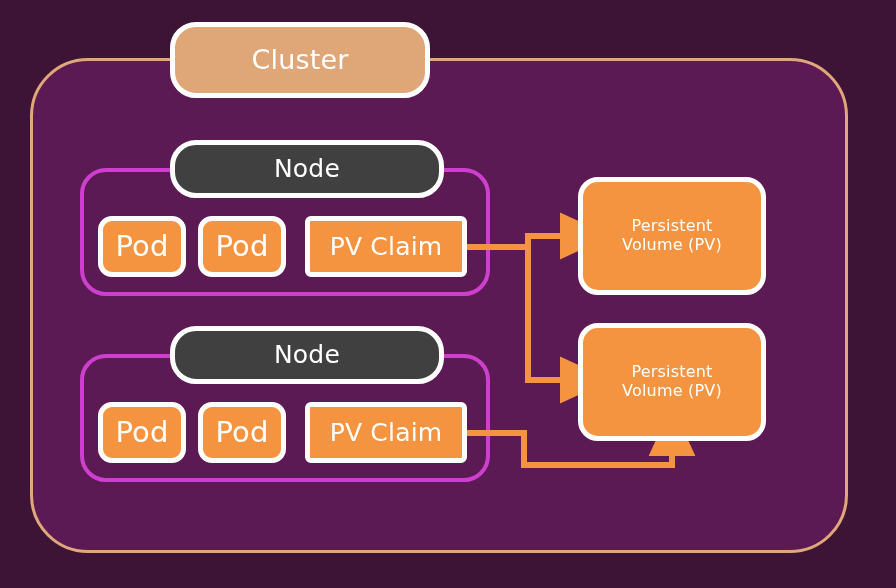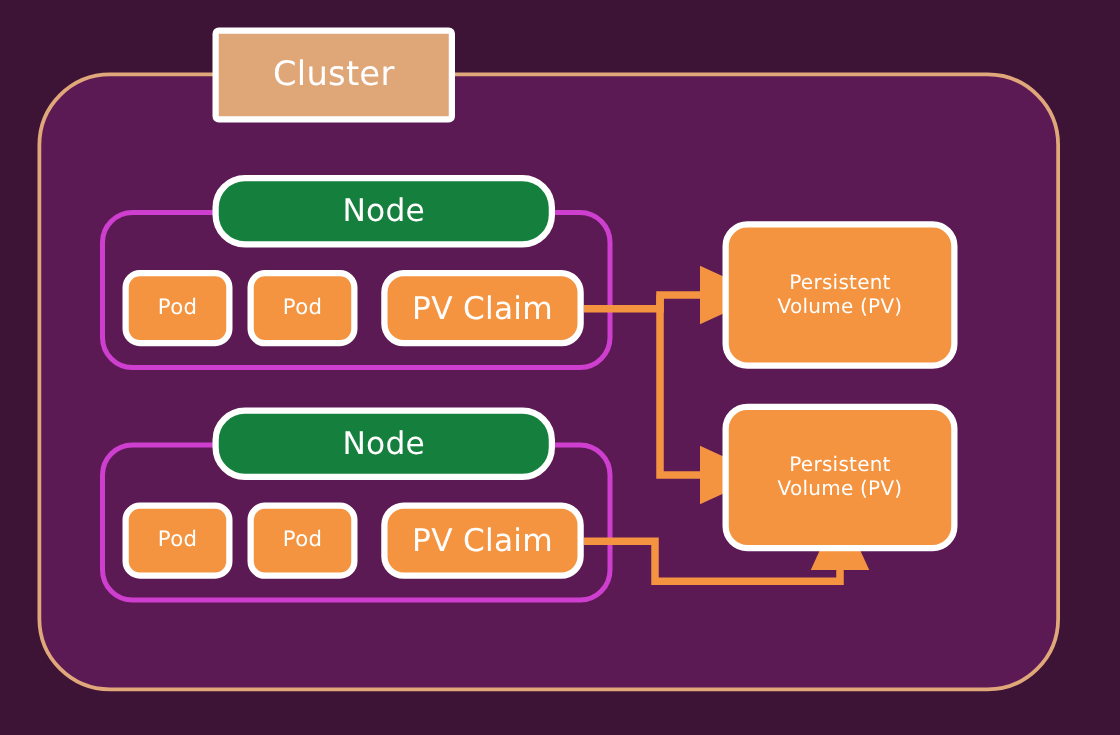--- a/index.html
+++ b/index.html
@@ -40,57 +40,57 @@
     text-align: center;
     color: #ffffff;
     line-height: 1.18;
     white-space: pre-line;
     letter-spacing: 0.2px;
   }
 
   .cluster-header {
     left: 170px;
     top: 22px;
-    width: 194px;
+    width: 260px;
     height: 76px;
     background: #dfa678;
     border: 5px solid #ffffff;
-    border-radius: 5px;
+    border-radius: 26px;
     font-size: 27px;
   }
 
   .node-header {
     width: 274px;
     height: 58px;
-    background: #15803d;
+    background: #404040;
     border: 5px solid #ffffff;
     border-radius: 26px;
     font-size: 25px;
   }
 
   .node-frame {
     position: absolute;
     box-sizing: border-box;
     border: 4px solid #cf3fcf;
     border-radius: 26px;
     background: transparent;
   }
 
   .pod-box {
     background: #f59440;
     border: 5px solid #ffffff;
     border-radius: 14px;
-    font-size: 17px;
+    font-size: 29px;
     height: 61px;
   }
 
   .pvc-box {
     background: #f59440;
     border: 5px solid #ffffff;
-    border-radius: 18px;
+    border-radius: 6px;
     font-size: 25px;
     height: 61px;
   }
 
   .pv-box {
     background: #f59440;
     border: 5px solid #ffffff;
     border-radius: 20px;
     width: 188px;
     height: 118px;

